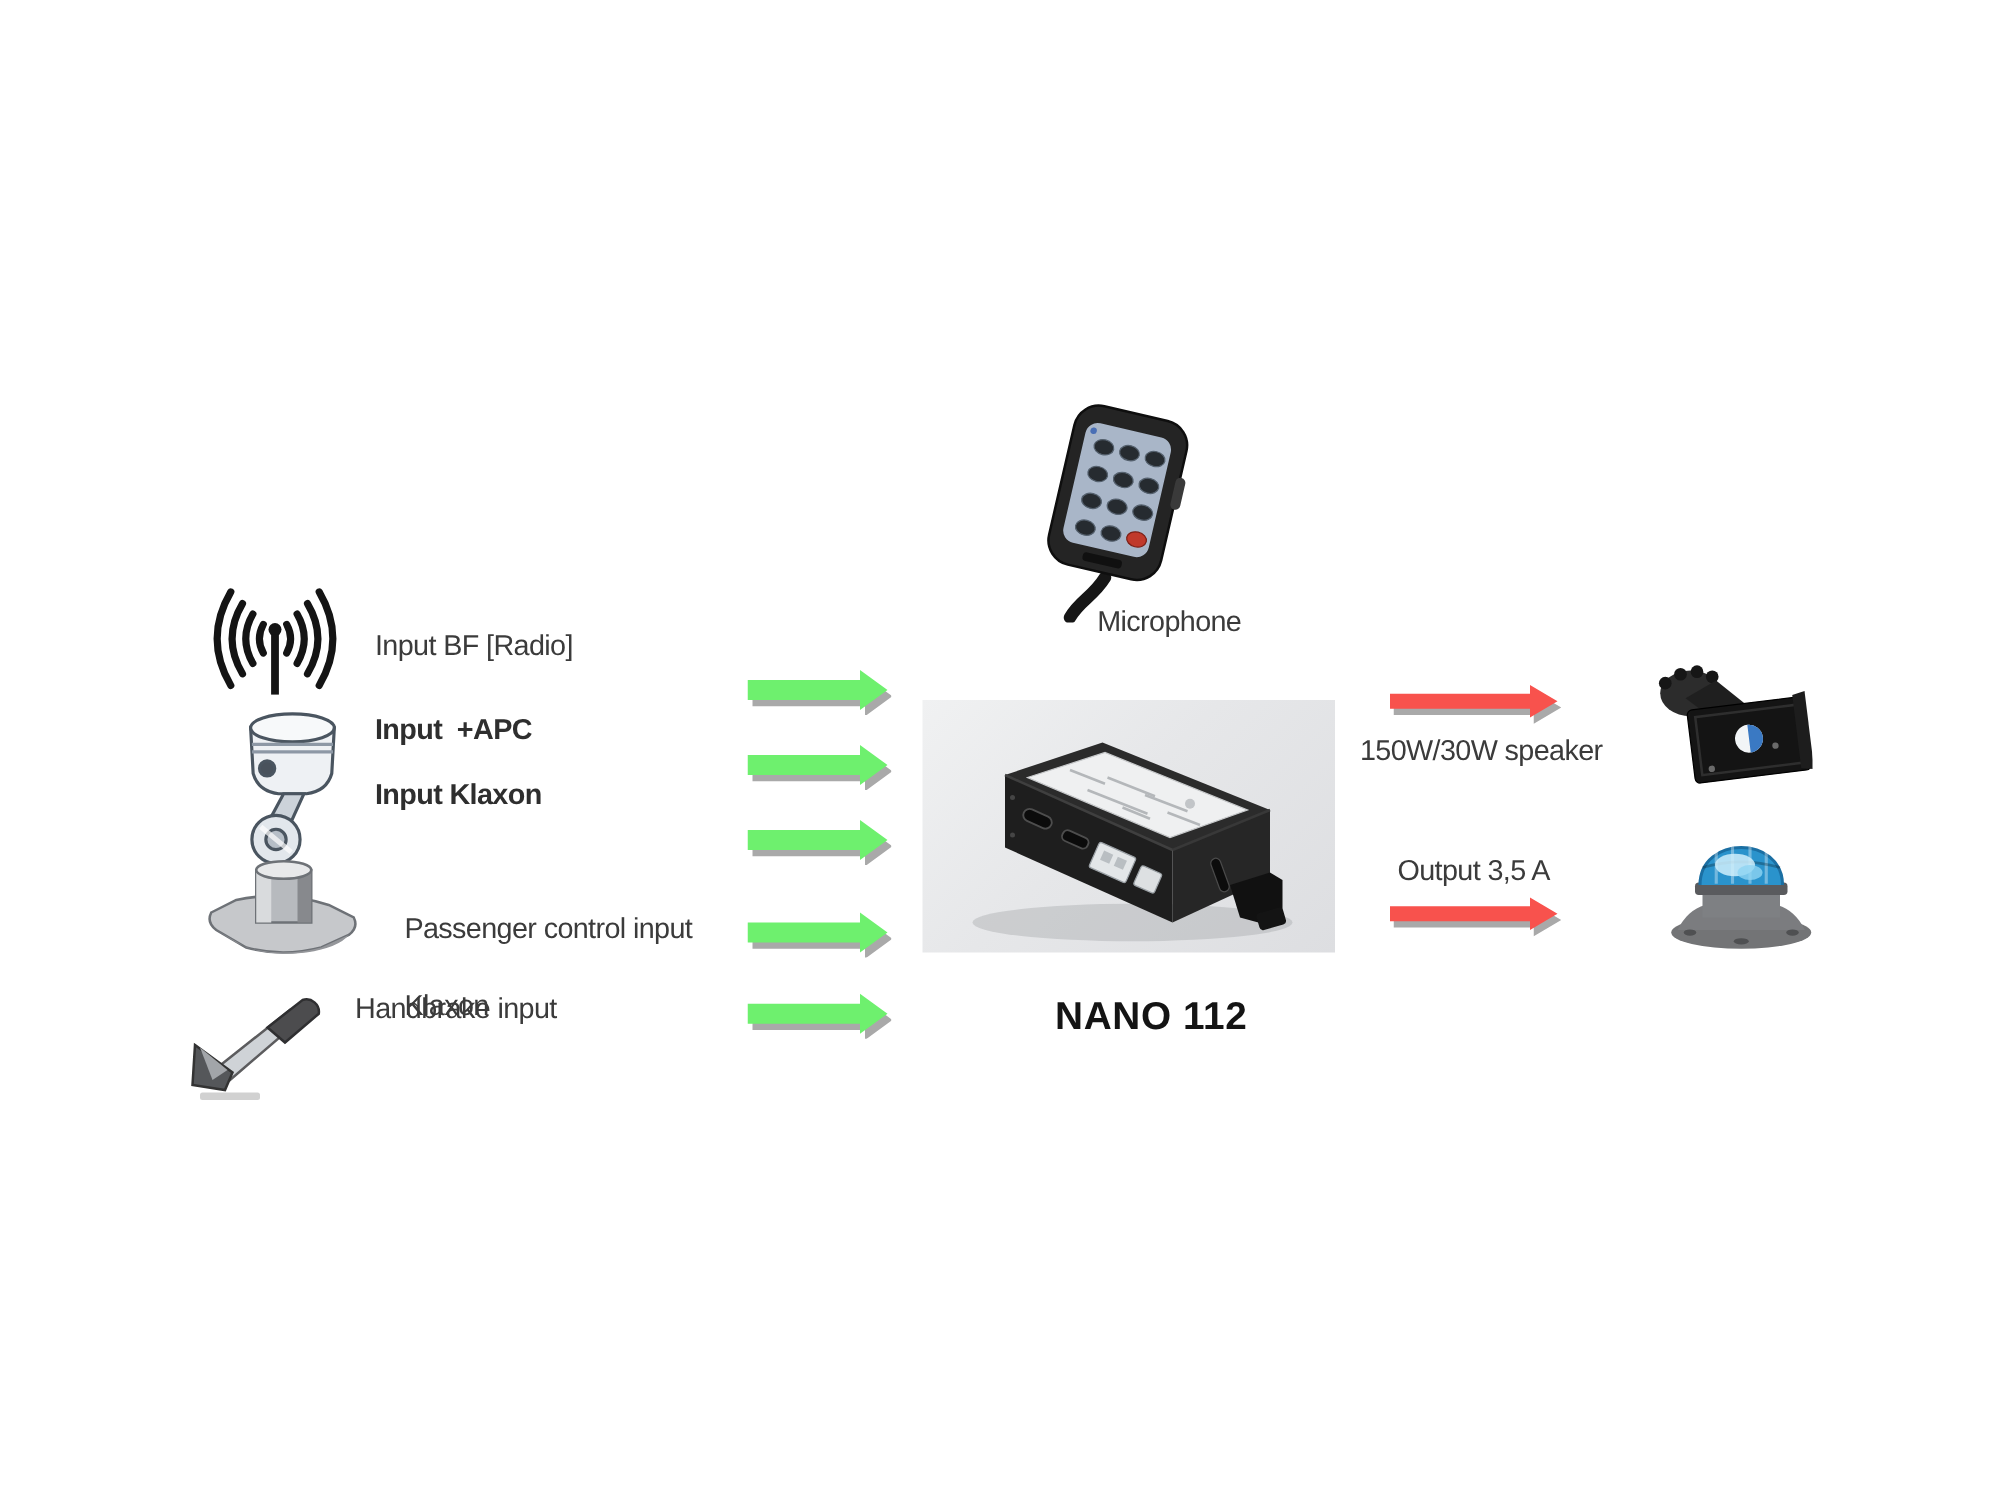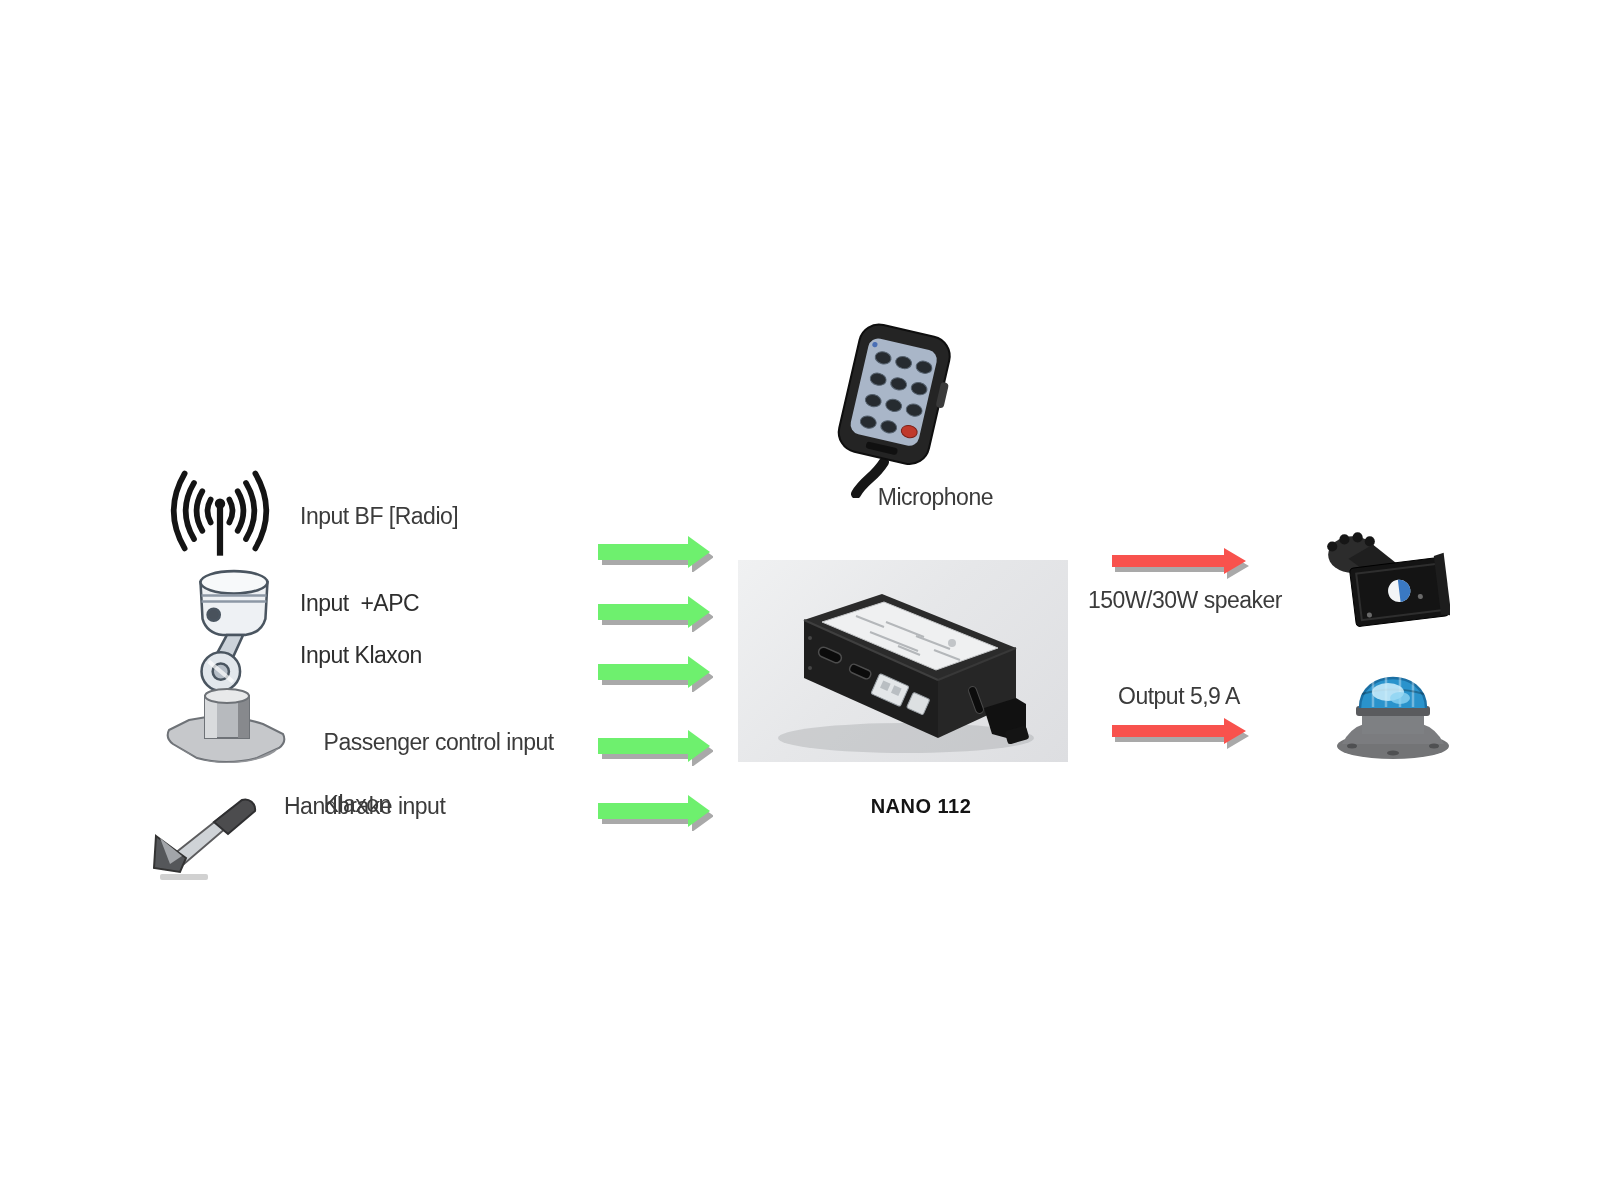--- a/index.html
+++ b/index.html
@@ -4,24 +4,24 @@
 <style>
   html,body{margin:0;padding:0;background:#ffffff;}
   #canvas{
     position:relative;width:1600px;height:1007px;background:#ffffff;overflow:hidden;
     font-family:"Liberation Sans", sans-serif;
   }
   .abs{position:absolute;}
   .label{
     font-size:23px;color:#3b3b3b;letter-spacing:-0.5px;white-space:pre;line-height:31px;
   }
-  .label.bold{font-weight:400;color:#2e2e2e;margin-top:20px;}
+  .label.bold{font-weight:700;color:#2e2e2e;}
   .label.center{text-align:right;}
   .device-title{
-    font-size:20px;font-weight:700;color:#141414;letter-spacing:0.5px;text-align:center;white-space:pre;
+    font-size:31px;font-weight:700;color:#141414;letter-spacing:0.5px;text-align:center;white-space:pre;
   }
   .photo{
     background:linear-gradient(135deg,#f0f1f2 0%,#e6e7e9 45%,#dddee1 100%);
   }
   .smudge{background:#c9c9c9;opacity:.85;border-radius:2px;}
   svg{display:block;}
 </style>
 </head>
 <body>
 
@@ -176,21 +176,21 @@
       <circle cx="72" cy="108" r="2" fill="#454545"></circle>
     </svg>
   </div>
   <div class="abs device-title" style="left:776px;top:795px;width:290px">NANO 112</div>
 
   <svg class="abs" style="left:1112px;top:544px" width="140" height="36">
       <use href="#rarrow"></use>
     </svg>
   <div class="abs label" style="left:1088px;top:585px">150W/30W speaker</div>
 
-  <div class="abs label" style="left:1118px;top:681px">Output 5,9 A</div>
+  <div class="abs label" style="left:1118px;top:681px">Output 3,5 A</div>
   <svg class="abs" style="left:1112px;top:714px" width="140" height="36">
       <use href="#rarrow"></use>
     </svg>
 
   <svg class="abs" style="left:1318px;top:528px" width="132" height="102" viewBox="0 0 130 100">
     <ellipse cx="34" cy="26" rx="24" ry="18" fill="#2c2c2c"></ellipse>
     <g fill="#161616">
       <circle cx="14" cy="18" r="5"></circle>
         <circle cx="26" cy="11" r="5"></circle>
         <circle cx="39" cy="9" r="5"></circle>

